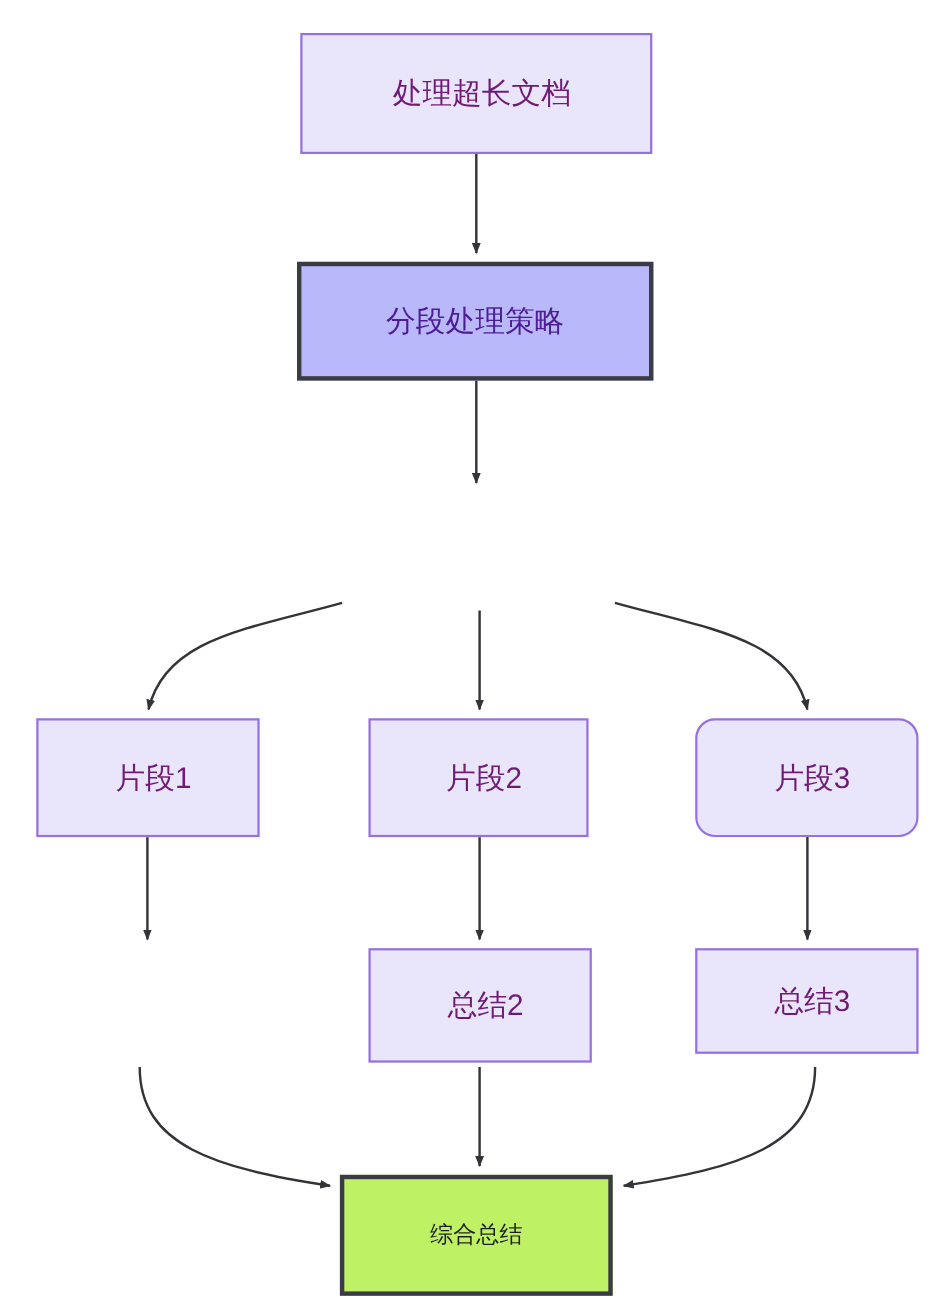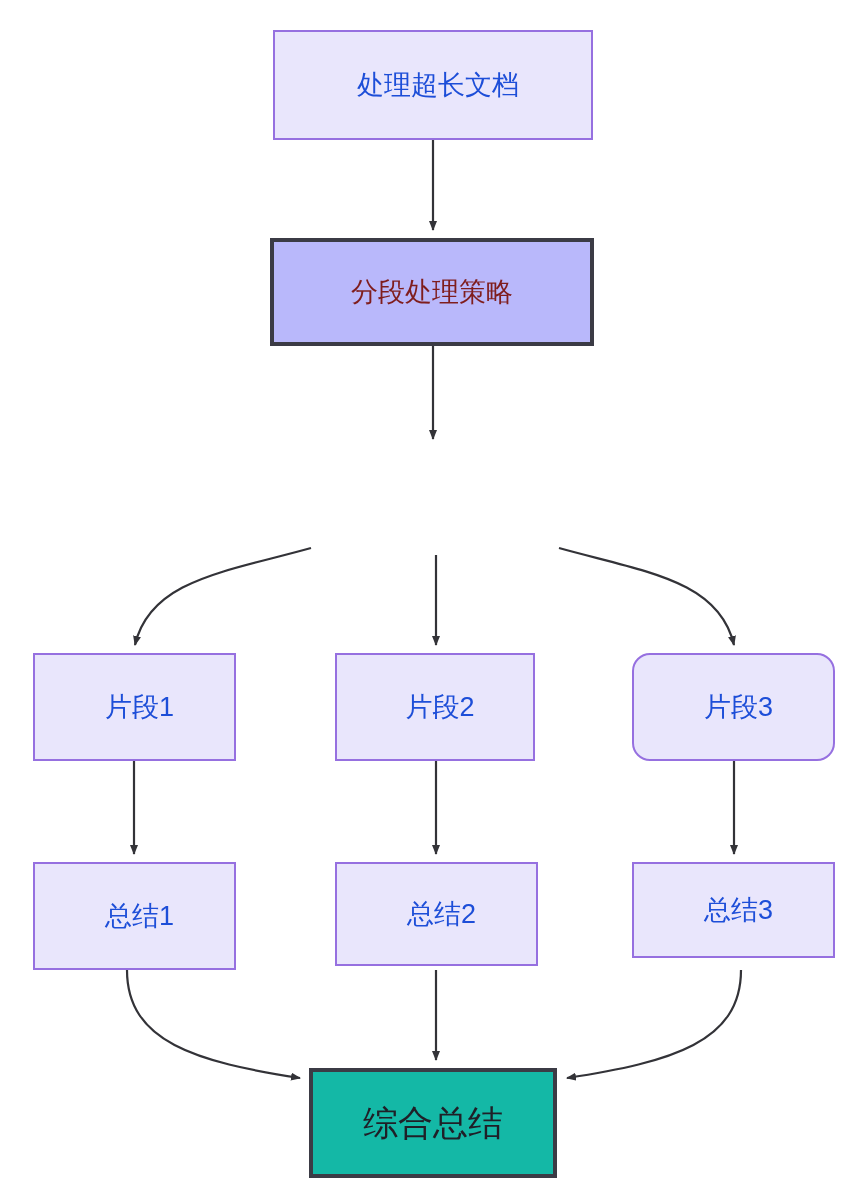--- a/index.html
+++ b/index.html
@@ -36,37 +36,37 @@
     line-height: 1.2;
   }
   .node-label {
     display: block;
     white-space: nowrap;
   }
   
   .node.style-light {
     background: #e9e6fc;
     border: 2px solid #9670e0;
-    color: #1d4ed8;
+    color: #701a75;
     font-size: 27px;
     padding-left: 10px;
   }
   
   .node.style-strong {
     background: #b9b8fb;
     border: 4px solid #3b3b45;
-    color: #7f1d1d;
+    color: #4c1d95;
     font-size: 27px;
   }
   
   .node.style-success {
-    background: #14b8a6;
+    background: #bef264;
     border: 4px solid #3b3b45;
     color: #1f1f27;
-    font-size: 35px;
+    font-size: 21px;
   }
 </style>
 </head>
 <body>
 
 <div id="diagram-root">
 
   <svg id="edge-layer" viewBox="0 0 852 1196" width="852" height="1196" xmlns="http://www.w3.org/2000/svg">
     <defs>
       <marker id="arrowhead" markerWidth="10" markerHeight="8" refX="9" refY="4" orient="auto" markerUnits="userSpaceOnUse">
@@ -111,23 +111,20 @@
   </div>
 
   <div class="node style-light" style="left:335px; top:653px; width:200px; height:108px;">
     <span class="node-label">片段2</span>
   </div>
 
   <div class="node style-light" style="left:632px; top:653px; width:203px; height:108px;border-radius:18px;">
     <span class="node-label">片段3</span>
   </div>
 
-  <div class="node style-light" style="left:33px; top:862px; width:203px; height:108px;">
-    <span class="node-label">总结1</span>
-  </div>
 
   <div class="node style-light" style="left:335px; top:862px; width:203px; height:104px;">
     <span class="node-label">总结2</span>
   </div>
 
   <div class="node style-light" style="left:632px; top:862px; width:203px; height:96px;">
     <span class="node-label">总结3</span>
   </div>
 
   <div class="node style-success" style="left:309px; top:1068px; width:248px; height:110px;">

